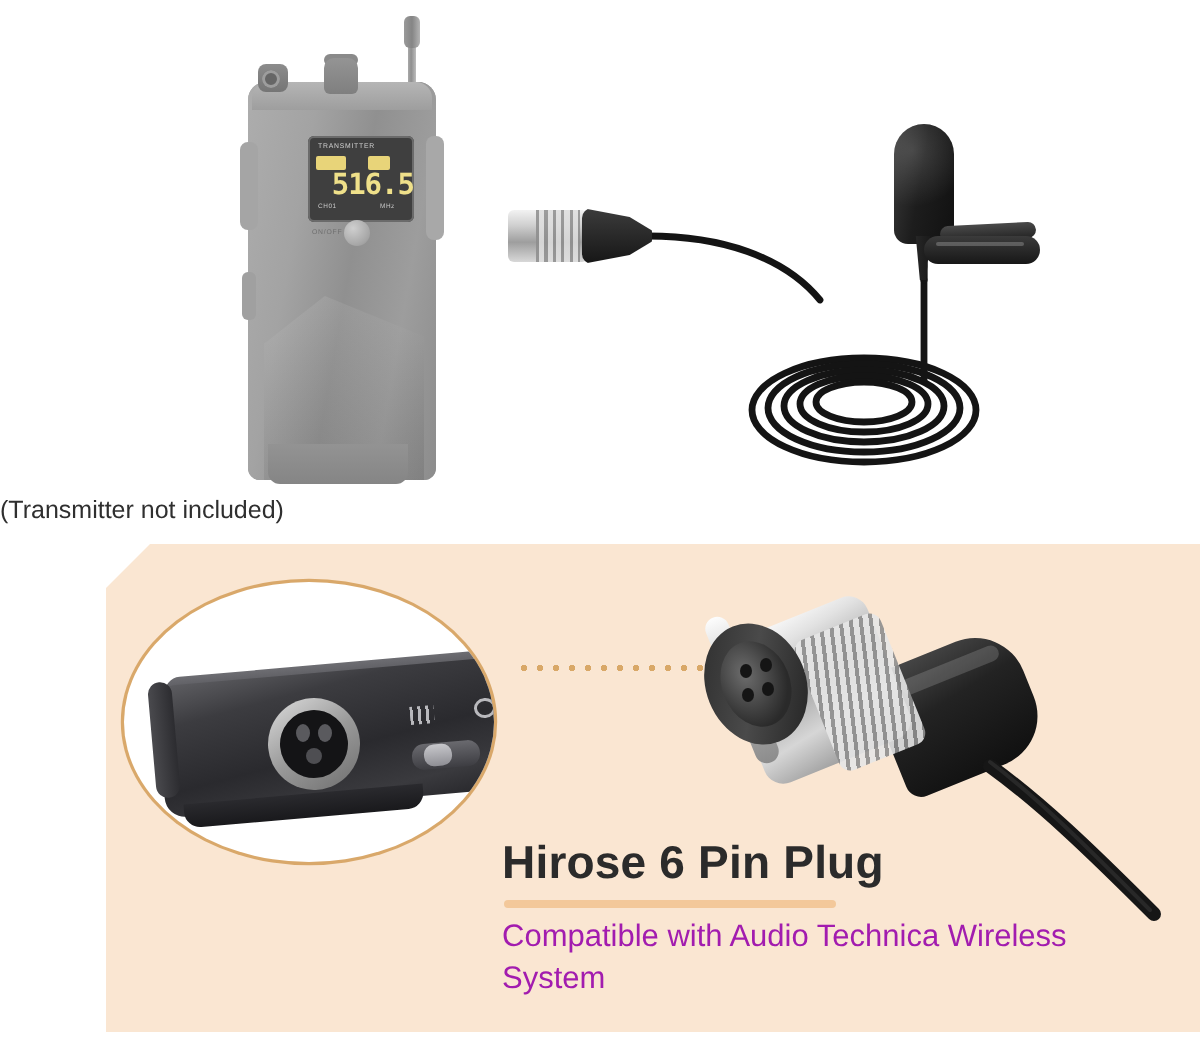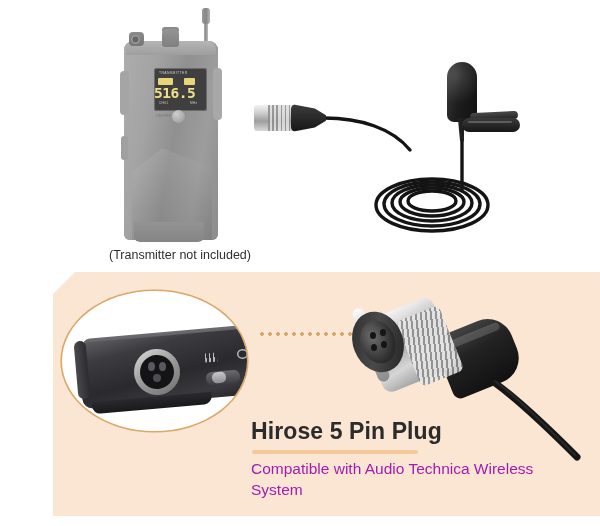--- a/index.html
+++ b/index.html
@@ -42,31 +42,31 @@
     clip-path:polygon(38% 0%,100% 22%,100% 100%,0% 100%,0% 26%);}
   .tx-screen{position:absolute;left:44px;top:60px;width:53px;height:43px;border-radius:3px;
     background:#3f3f3f;box-shadow:inset 0 0 0 1px #6b6b6b;}
   .tx-screen-label{position:absolute;left:47px;top:62px;width:46px;height:7px;
     font-size:3.4px;color:#cfcfcf;letter-spacing:.4px;line-height:7px;text-align:left;padding-left:2px;
     box-sizing:border-box;}
   .tx-screen-icons{position:absolute;left:48px;top:70px;width:45px;height:8px;}
   .tx-icon-box{position:absolute;left:0;top:0;width:15px;height:7px;background:#e8d479;border-radius:1px;}
   .tx-icon-box2{position:absolute;left:26px;top:0;width:11px;height:7px;background:#e8d479;border-radius:1px;}
   .tx-freq{position:absolute;left:44px;top:76px;width:53px;height:18px;
-    text-align:left;font-size:14.5px;font-weight:bold;color:#efe08a;
+    text-align:right;font-size:14.5px;font-weight:bold;color:#efe08a;
     font-family:"DejaVu Sans Mono", monospace;letter-spacing:-0.5px;line-height:18px;}
   .tx-sub-l{position:absolute;left:49px;top:93px;font-size:3.2px;color:#c9c9c9;letter-spacing:.3px;}
   .tx-sub-r{position:absolute;left:80px;top:93px;font-size:3.2px;color:#c9c9c9;letter-spacing:.3px;}
   .tx-onoff{position:absolute;left:46px;top:106px;font-size:3.4px;color:#6e6e6e;letter-spacing:.4px;}
   .tx-btn{position:absolute;left:62px;top:102px;width:13px;height:13px;border-radius:50%;
     background:radial-gradient(circle at 35% 32%,#cfcfcf,#a6a6a6 70%,#8f8f8f);}
   .tx-clip{position:absolute;left:24px;top:214px;width:70px;height:20px;border-radius:0 0 6px 6px;
     background:linear-gradient(180deg,#939393,#858585);}
 
-  .caption{position:absolute;left:0;top:248px;width:360px;text-align:center;
+  .caption{position:absolute;left:0;top:248px;width:360px;
     font-size:12.5px;color:#2f2f2f;}
 
   
   .mic-head{position:absolute;left:447px;top:62px;width:30px;height:60px;
     border-radius:15px 15px 7px 7px;
     background:linear-gradient(100deg,#3a3a3a,#1d1d1d 45%,#111 100%);}
   .mic-head-tex{position:absolute;left:447px;top:62px;width:30px;height:60px;border-radius:15px 15px 7px 7px;
     background:radial-gradient(circle at 30% 22%,rgba(255,255,255,0.16),rgba(255,255,255,0) 55%);}
   .mic-neck{position:absolute;left:455px;top:118px;width:13px;height:22px;
     background:linear-gradient(90deg,#2b2b2b,#151515);
@@ -259,17 +259,17 @@
     <div class="plug-pin-b"></div>
     <div class="plug-pin-c"></div>
     <div class="plug-pin-d"></div>
   </div>
 
   <svg class="plug-cable" viewBox="0 0 255 160" xmlns="http://www.w3.org/2000/svg">
     <path d="M150 78 C 175 96, 200 120, 232 152" fill="none" stroke="#161616" stroke-width="7" stroke-linecap="round"></path>
     <path d="M150 76 C 174 94, 198 118, 230 150" fill="none" stroke="#3a3a3a" stroke-width="2" stroke-linecap="round" opacity="0.5"></path>
   </svg>
 
-  <div class="heading">Hirose 5 Pin Plug</div>
+  <div class="heading">Hirose 6 Pin Plug</div>
   <div class="rule"></div>
   <div class="sub">Compatible with Audio Technica Wireless System</div>
 
 </div>
 
 </body></html>

